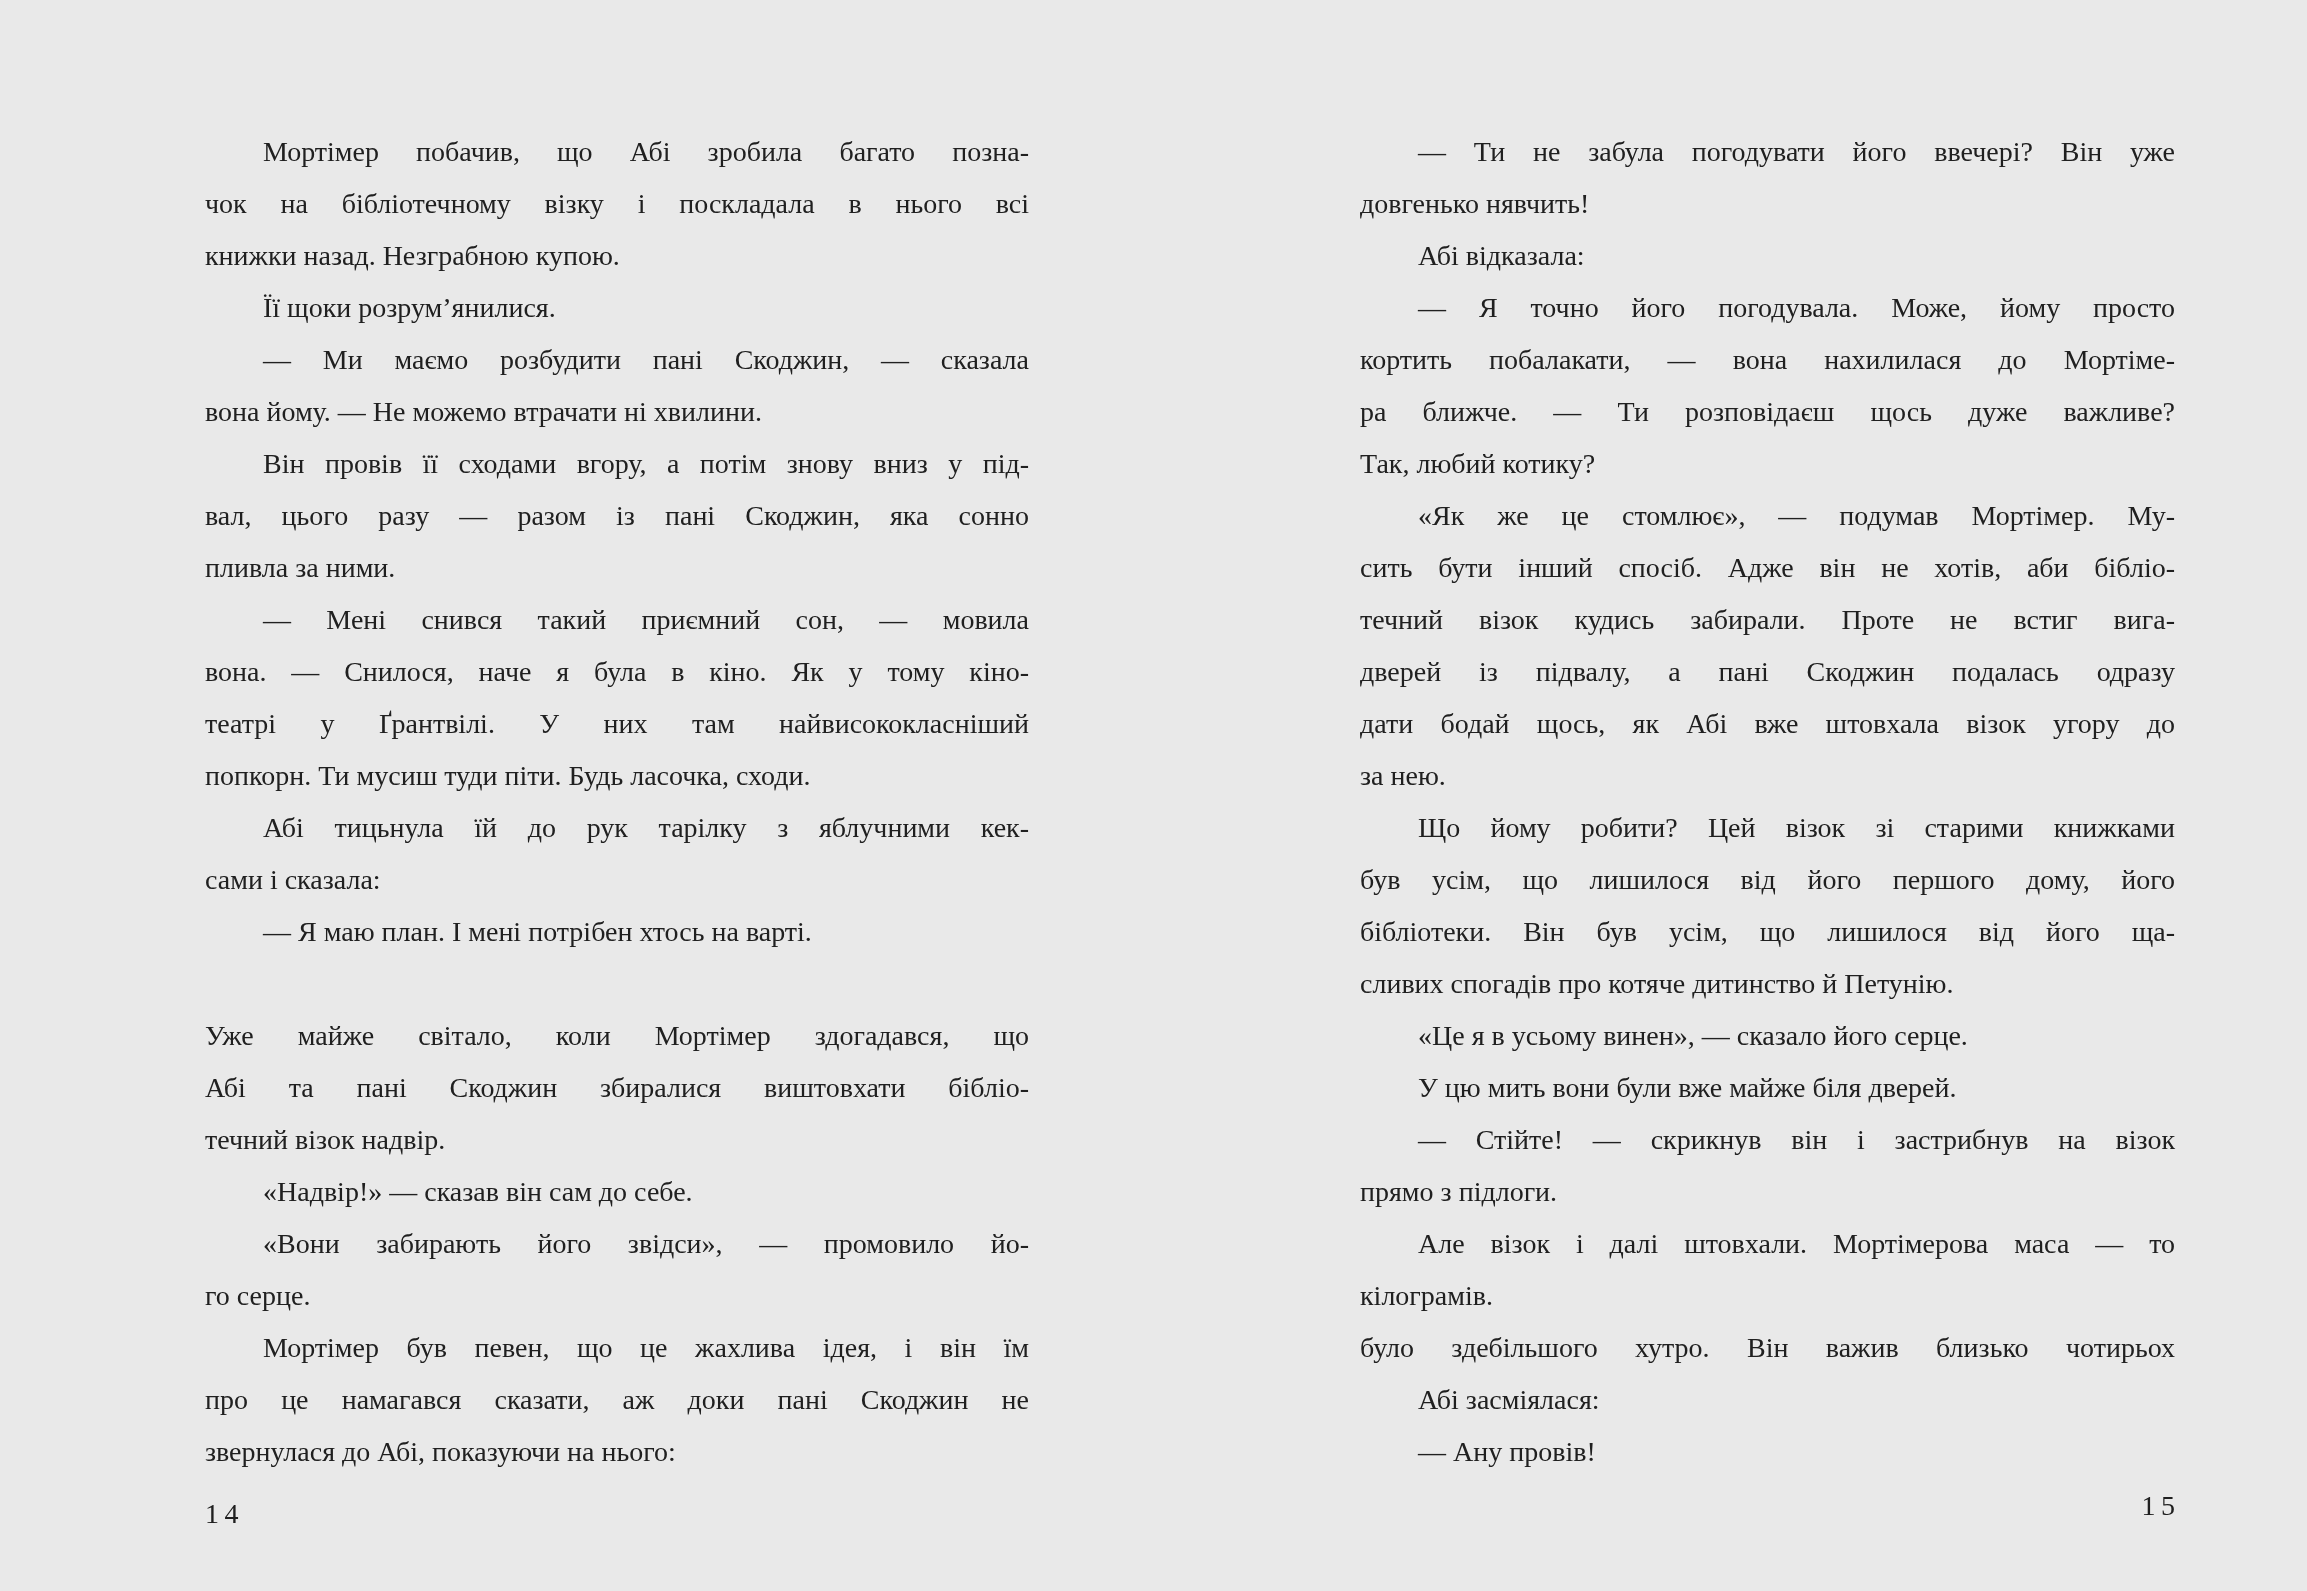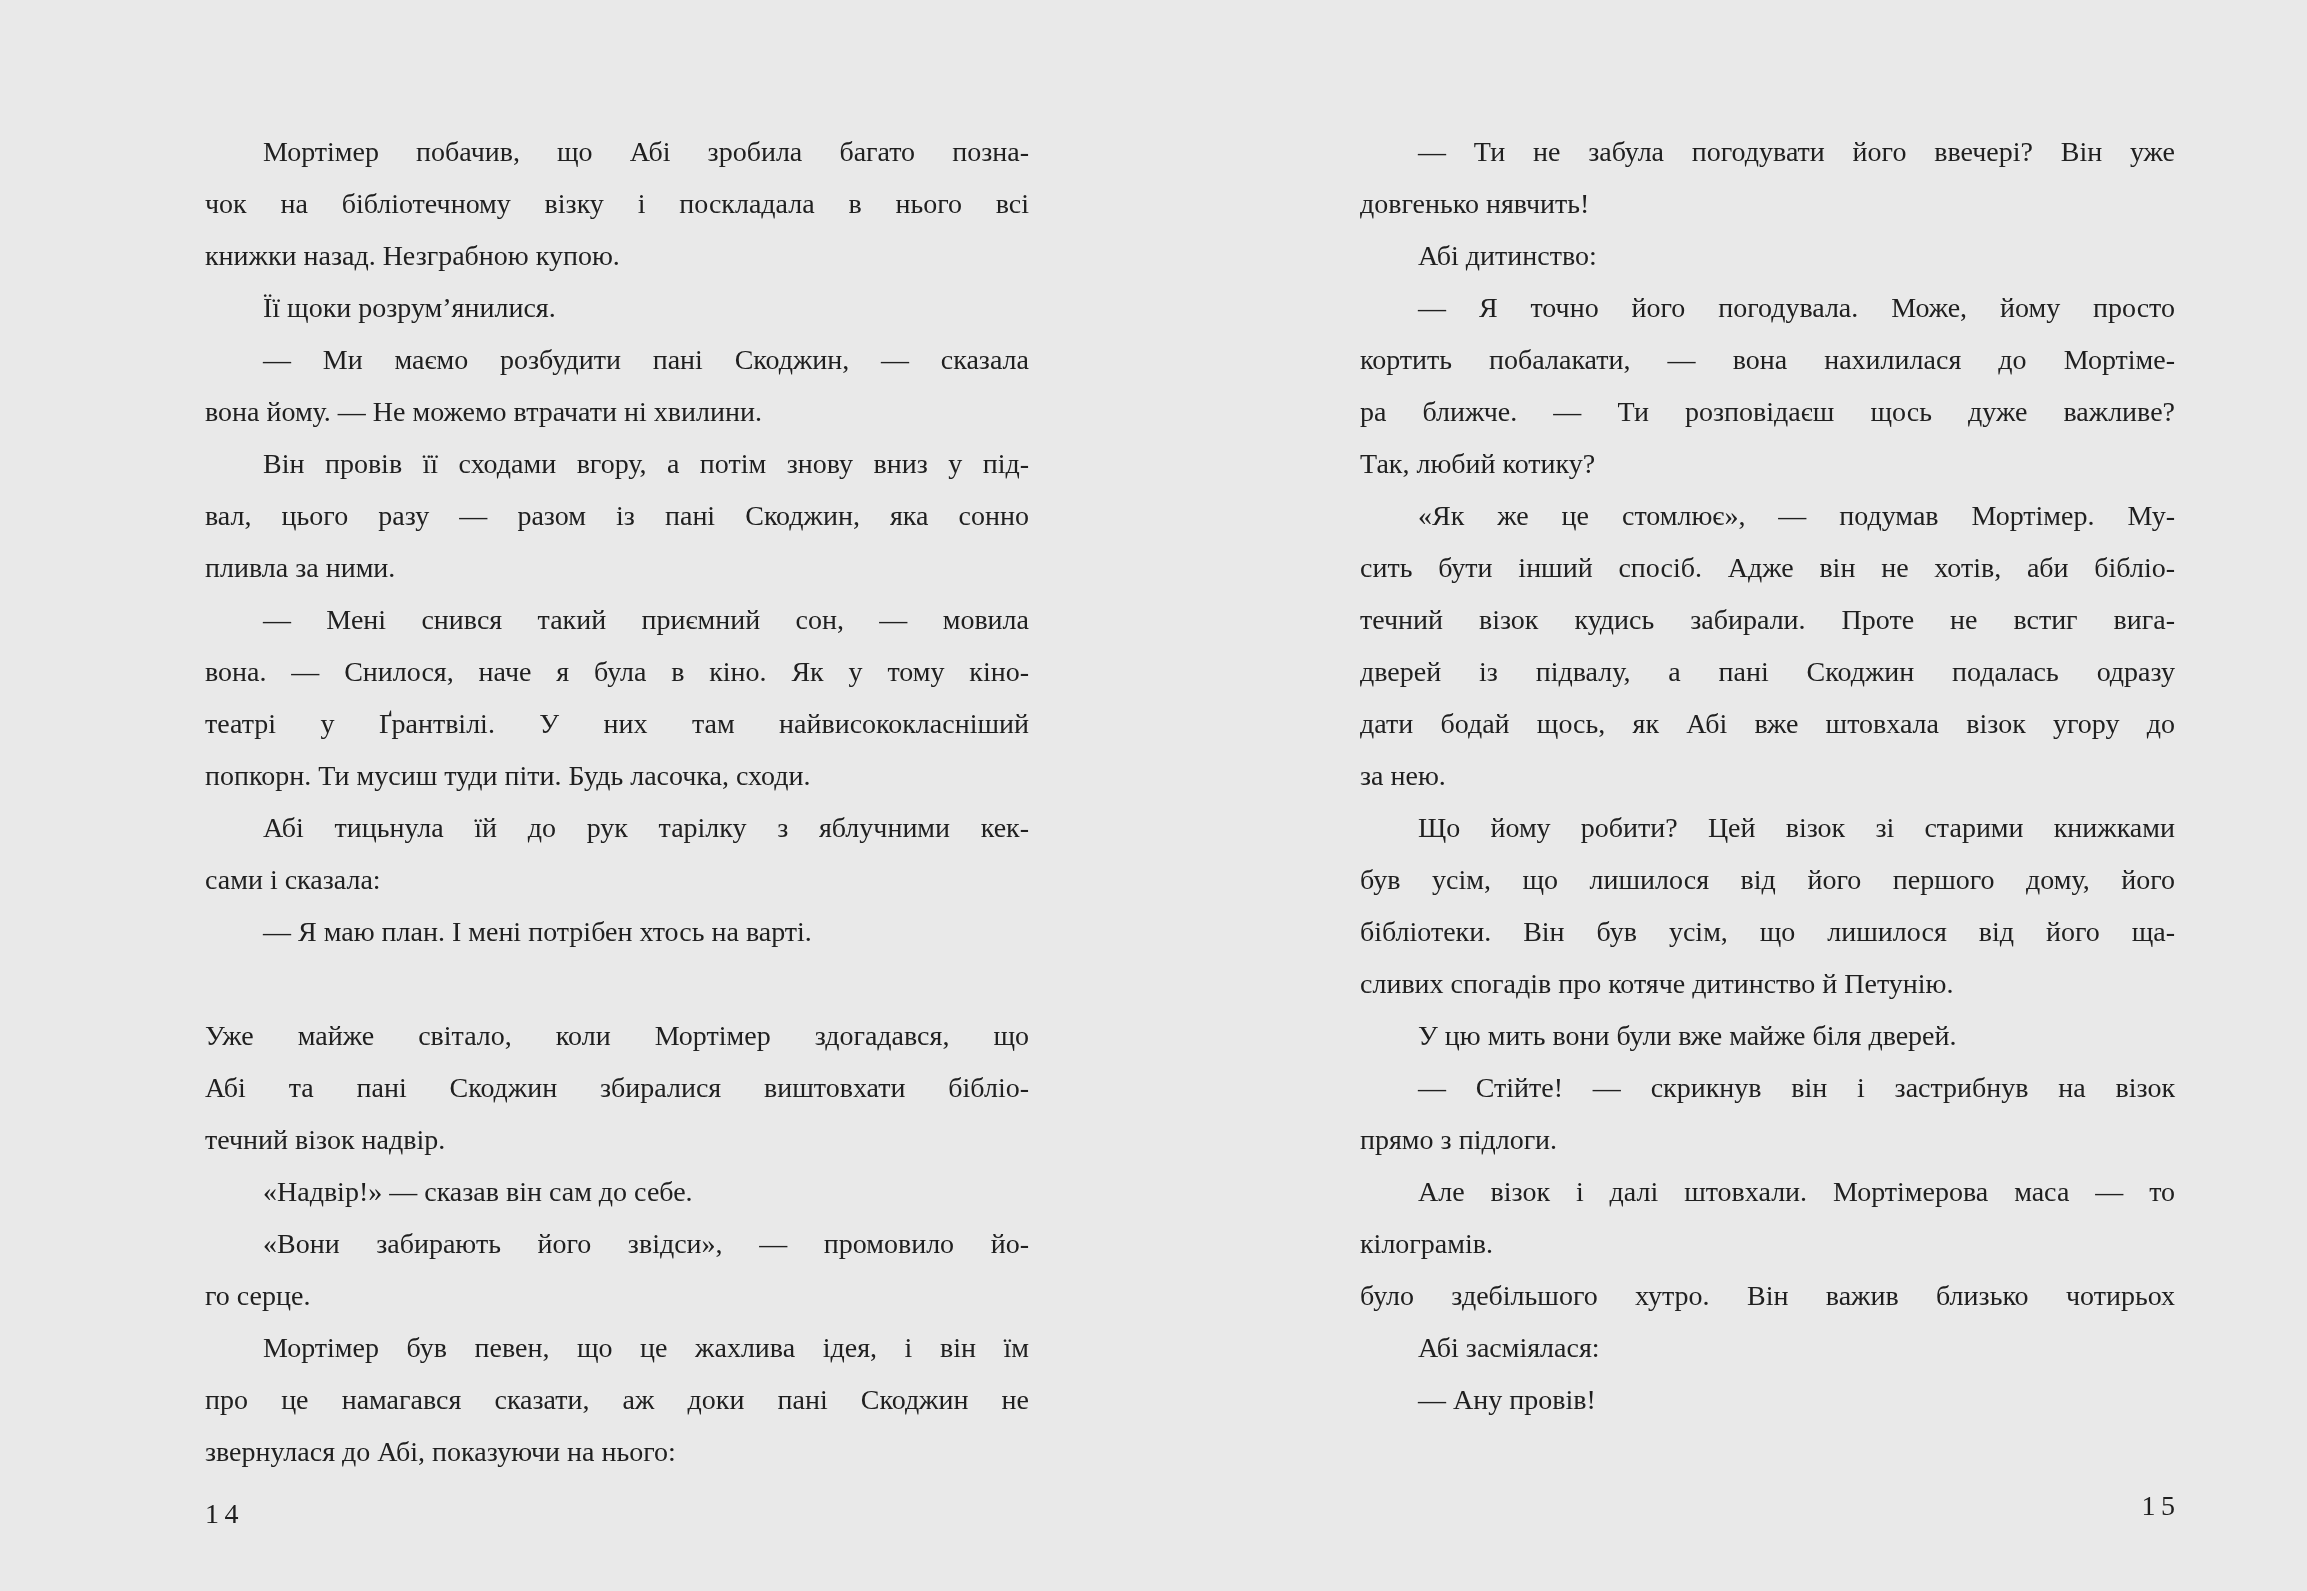--- a/index.html
+++ b/index.html
@@ -91,35 +91,36 @@
         <div class="line jst">про це намагався сказати, аж доки пані Скоджин не</div>
         <div class="line">звернулася до Абі, показуючи на нього:</div>
       </div>
     <div class="page-number num-left">14</div>
   </section>
 
   <section class="page right">
     <div class="text-block">
         <div class="line ind jst">— Ти не забула погодувати його ввечері? Він уже</div>
         <div class="line">довгенько нявчить!</div>
-        <div class="line ind">Абі дитинство:</div>
+        <div class="line ind">Абі відказала:</div>
         <div class="line ind jst">— Я точно його погодувала. Може, йому просто</div>
         <div class="line jst">кортить побалакати, — вона нахилилася до Мортіме-</div>
         <div class="line jst">ра ближче. — Ти розповідаєш щось дуже важливе?</div>
         <div class="line">Так, любий котику?</div>
         <div class="line ind jst">«Як же це стомлює», — подумав Мортімер. Му-</div>
         <div class="line jst">сить бути інший спосіб. Адже він не хотів, аби бібліо-</div>
         <div class="line jst">течний візок кудись забирали. Проте не встиг вига-</div>
         <div class="line jst">дверей із підвалу, а пані Скоджин подалась одразу</div>
         <div class="line jst">дати бодай щось, як Абі вже штовхала візок угору до</div>
         <div class="line">за нею.</div>
         <div class="line ind jst">Що йому робити? Цей візок зі старими книжками</div>
         <div class="line jst">був усім, що лишилося від його першого дому, його</div>
         <div class="line jst">бібліотеки. Він був усім, що лишилося від його ща-</div>
         <div class="line">сливих спогадів про котяче дитинство й Петунію.</div>
+        <div class="line ind">«Це я в усьому винен», — сказало його серце.</div>
         <div class="line ind">У цю мить вони були вже майже біля дверей.</div>
         <div class="line ind jst">— Стійте! — скрикнув він і застрибнув на візок</div>
         <div class="line">прямо з підлоги.</div>
         <div class="line ind jst">Але візок і далі штовхали. Мортімерова маса — то</div>
         <div class="line">кілограмів.</div>
         <div class="line jst">було здебільшого хутро. Він важив близько чотирьох</div>
         <div class="line ind">Абі засміялася:</div>
         <div class="line ind">— Ану провів!</div>
       </div>
     <div class="page-number num-right">15</div>

